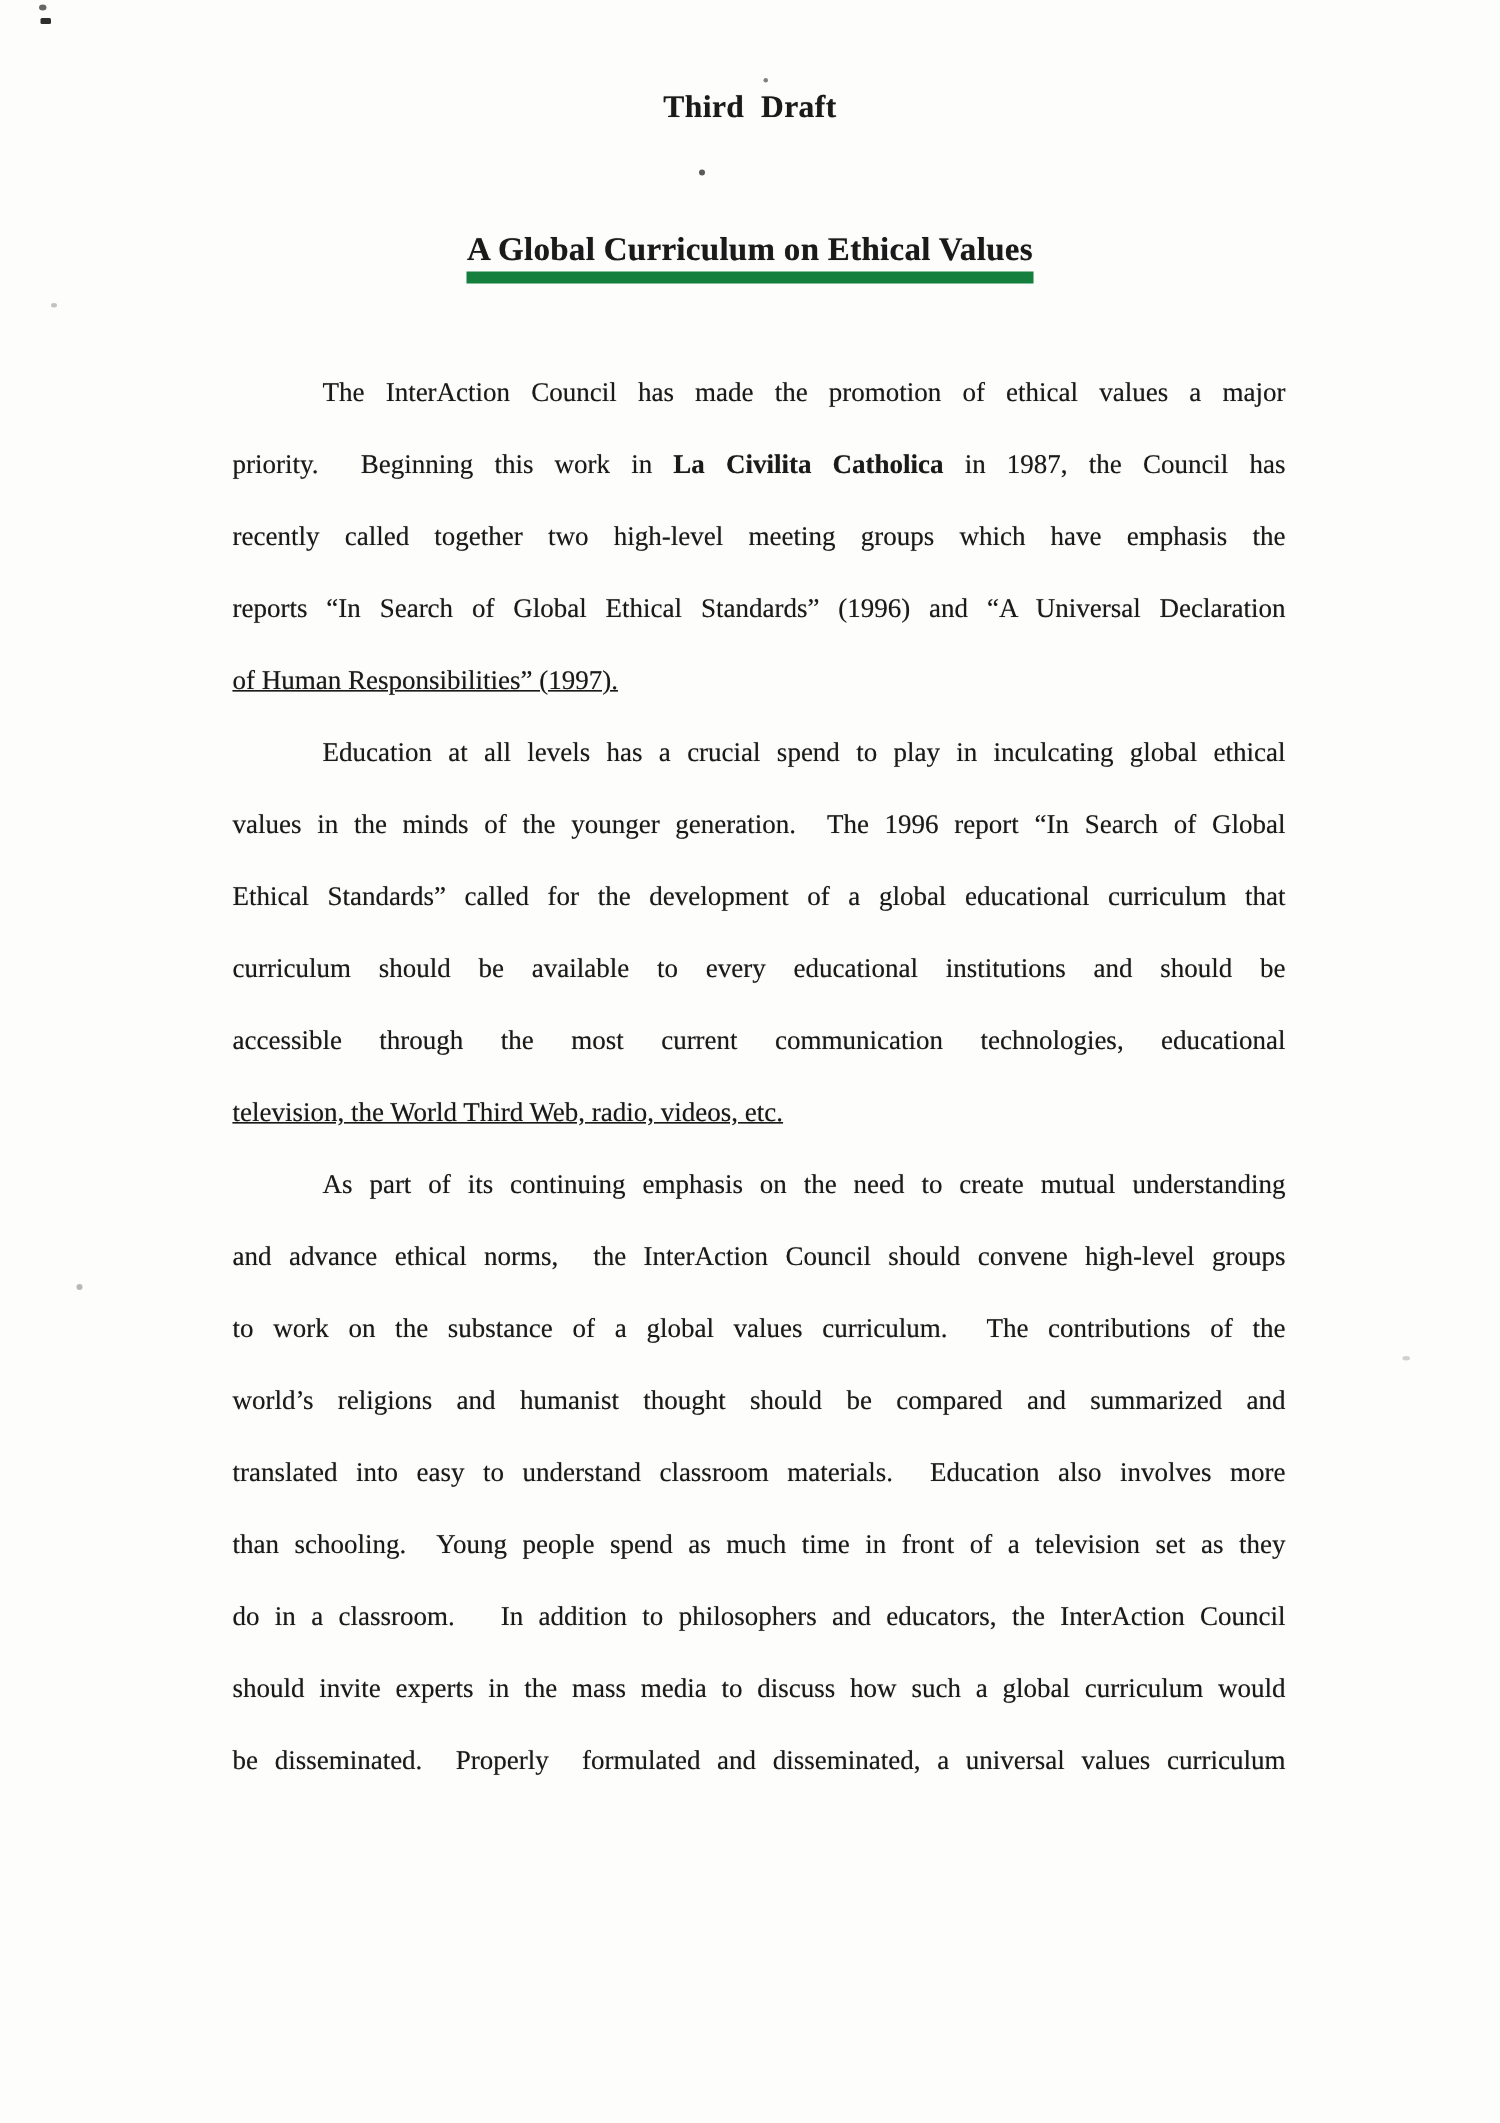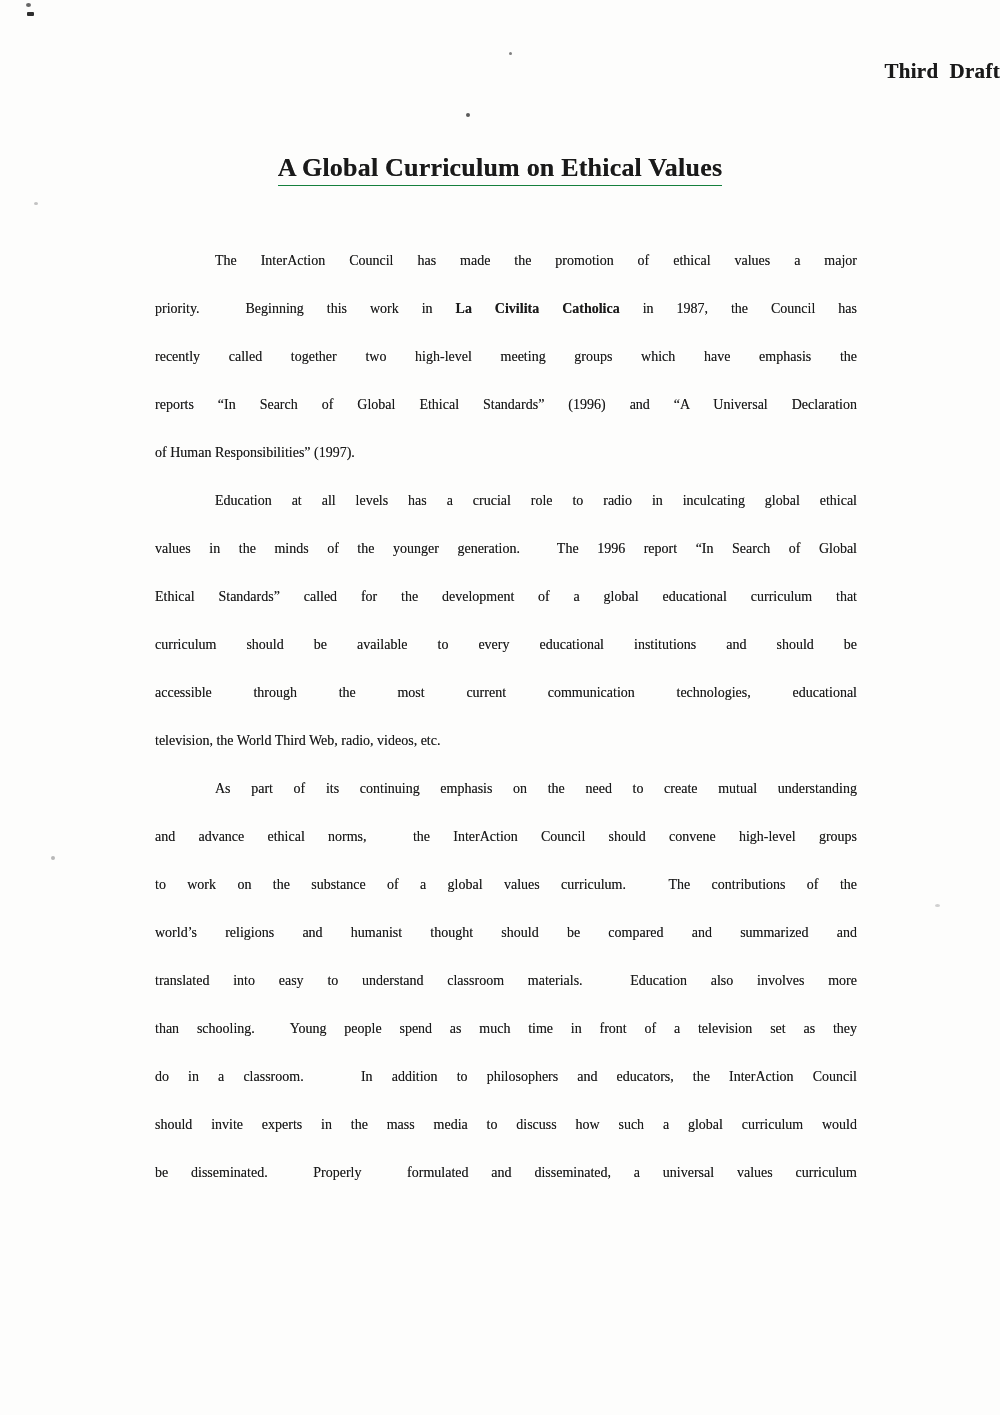--- a/index.html
+++ b/index.html
@@ -14,58 +14,59 @@
     background: var(--paper, #fdfdfc);
     font-family: "Liberation Serif", serif;
     color: var(--ink, #1a1a1a);
     overflow: hidden;
   }
   .draft-label {
     position: absolute;
     top: 59px;
     left: 0;
     width: 1000px;
-    text-align: right;
+    text-align: center;
     font-size: 21px;
     font-weight: bold;
     letter-spacing: 0.3px;
     text-shadow: 0 0 0.5px rgba(0,0,0,0.6);
   }
   .doc-title-wrap {
     position: absolute;
     top: 153px;
     left: 0;
     width: 1000px;
     text-align: center;
   }
   .doc-title {
     display: inline-block;
-    font-size: 26px;
+    font-size: 22px;
     font-weight: bold;
     letter-spacing: 0.2px;
-    border-bottom: 1px solid #15803d;
+    border-bottom: 8px solid #15803d;
     padding-bottom: 2px;
     text-shadow: 0 0 0.5px rgba(0,0,0,0.6);
   }
   .doc-body {
     position: absolute;
     top: 237px;
     left: 155px;
     width: 702px;
-    font-size: 14px;
+    font-size: 18px;
     line-height: 48px;
     text-shadow: 0 0 0.5px rgba(0,0,0,0.5);
   }
   .line {
     text-align: justify;
     text-align-last: justify;
     height: 48px;
   }
   .line.end {
     text-align-last: left;
+    text-decoration: underline;
   }
   .line.indent {
     text-indent: 60px;
   }
   .bold {
     font-weight: bold;
   }
   .speck {
     position: absolute;
     border-radius: 50%;
@@ -89,21 +90,21 @@
   <div class="doc-title-wrap">
     <span class="doc-title">A Global Curriculum on Ethical Values</span>
   </div>
 
   <div class="doc-body">
       <div class="line indent"><span>The InterAction Council has made the promotion of ethical values a major</span></div>
       <div class="line"><span>priority.&nbsp; Beginning this work in </span><span class="bold">La Civilita Catholica</span><span> in 1987, the Council has</span></div>
       <div class="line"><span>recently called together two high-level meeting groups which have emphasis the</span></div>
       <div class="line"><span>reports “In Search of Global Ethical Standards” (1996) and “A Universal Declaration</span></div>
       <div class="line end"><span>of Human Responsibilities” (1997).</span></div>
-      <div class="line indent"><span>Education at all levels has a crucial role to radio in inculcating global ethical</span></div>
+      <div class="line indent"><span>Education at all levels has a crucial spend to play in inculcating global ethical</span></div>
       <div class="line"><span>values in the minds of the younger generation.&nbsp; The 1996 report “In Search of Global</span></div>
       <div class="line"><span>Ethical Standards” called for the development of a global educational curriculum that</span></div>
       <div class="line"><span>curriculum should be available to every educational institutions and should be</span></div>
       <div class="line"><span>accessible through the most current communication technologies, educational</span></div>
       <div class="line end"><span>television, the World Third Web, radio, videos, etc.</span></div>
       <div class="line indent"><span>As part of its continuing emphasis on the need to create mutual understanding</span></div>
       <div class="line"><span>and advance ethical norms,&nbsp; the InterAction Council should convene high-level groups</span></div>
       <div class="line"><span>to work on the substance of a global values curriculum.&nbsp; The contributions of the</span></div>
       <div class="line"><span>world’s religions and humanist thought should be compared and summarized and</span></div>
       <div class="line"><span>translated into easy to understand classroom materials.&nbsp; Education also involves more</span></div>

